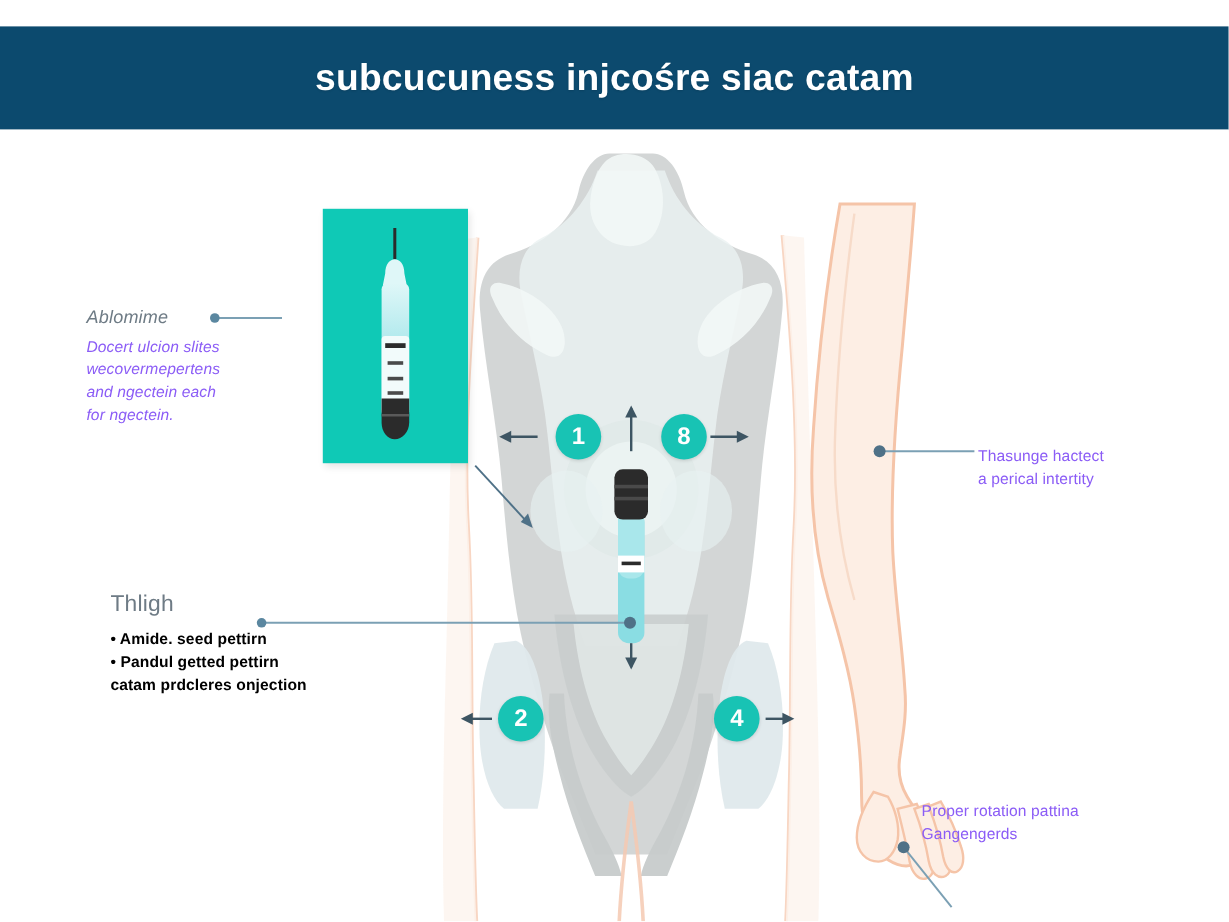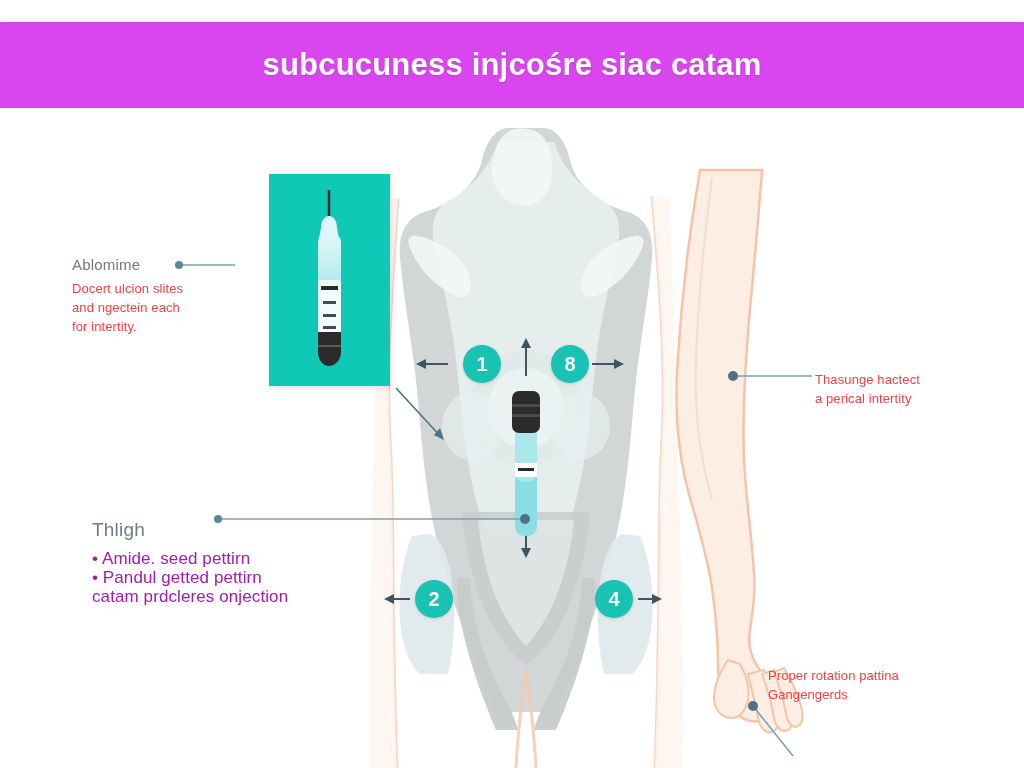--- a/index.html
+++ b/index.html
@@ -22,21 +22,21 @@
     overflow: hidden;
   }
 
   
   .header-band {
     position: absolute;
     left: 0;
     top: 22px;
     width: 1024px;
     height: 86px;
-    background: #d946ef;
+    background: #0c4a6e;
     box-shadow: 0 2px 3px rgba(0,0,0,0.10);
   }
   .header-title {
     position: absolute;
     left: 0;
     top: 0;
     width: 1024px;
     height: 86px;
     display: flex;
     align-items: center;
@@ -105,36 +105,37 @@
     font-size: 15px;
     font-weight: normal;
     margin: 0 0 6px 0;
     letter-spacing: 0.2px;
   }
   .callout .c-title.big {
     font-size: 19px;
     margin-bottom: 8px;
   }
   .callout .c-line {
-    color: #ef4444;
+    color: #8b5cf6;
     font-size: 13px;
     line-height: 19px;
     letter-spacing: 0.1px;
     white-space: nowrap;
   }
   .callout .c-bullet {
-    color: #a21caf;
-    font-size: 17px;
+    color: #000000;
+    font-size: 13px;
     line-height: 19px;
     letter-spacing: 0.1px;
     white-space: nowrap;
-  }
-
-  #callout-abdomen  { left: 72px;  top: 148px; width: 215px; }
-  #callout-thigh    { left: 92px;  top: 411px; width: 235px; }
+    font-weight: bold;
+  }
+
+  #callout-abdomen  { left: 72px;  top: 148px; width: 215px; font-style: italic; }
+  #callout-thigh    { left: 92px;  top: 385px; width: 235px; }
   #callout-arm      { left: 815px; top: 262px; width: 200px; }
   #callout-rotation { left: 768px; top: 558px; width: 220px; }
 
   .leader-dot {
     position: absolute;
     width: 8px;
     height: 8px;
     border-radius: 50%;
     background: #5b87a0;
   }
@@ -339,22 +340,23 @@
     <div class="badge badge-4">
       <span>4</span>
     </div>
 
     <div class="leader-dot" id="dot-abdomen"></div>
     <div class="leader-dot" id="dot-thigh"></div>
 
     <div class="callout" id="callout-abdomen">
       <div class="c-title">Ablomime</div>
       <div class="c-line">Docert ulcion slites</div>
+      <div class="c-line">wecovermepertens</div>
       <div class="c-line">and ngectein each</div>
-      <div class="c-line">for intertity.</div>
+      <div class="c-line">for ngectein.</div>
     </div>
 
     <div class="callout" id="callout-thigh">
       <div class="c-title big">Thligh</div>
       <div class="c-bullet">• Amide. seed pettirn</div>
       <div class="c-bullet">• Pandul getted pettirn</div>
       <div class="c-bullet">catam prdcleres onjection</div>
     </div>
 
     <div class="callout" id="callout-arm">

